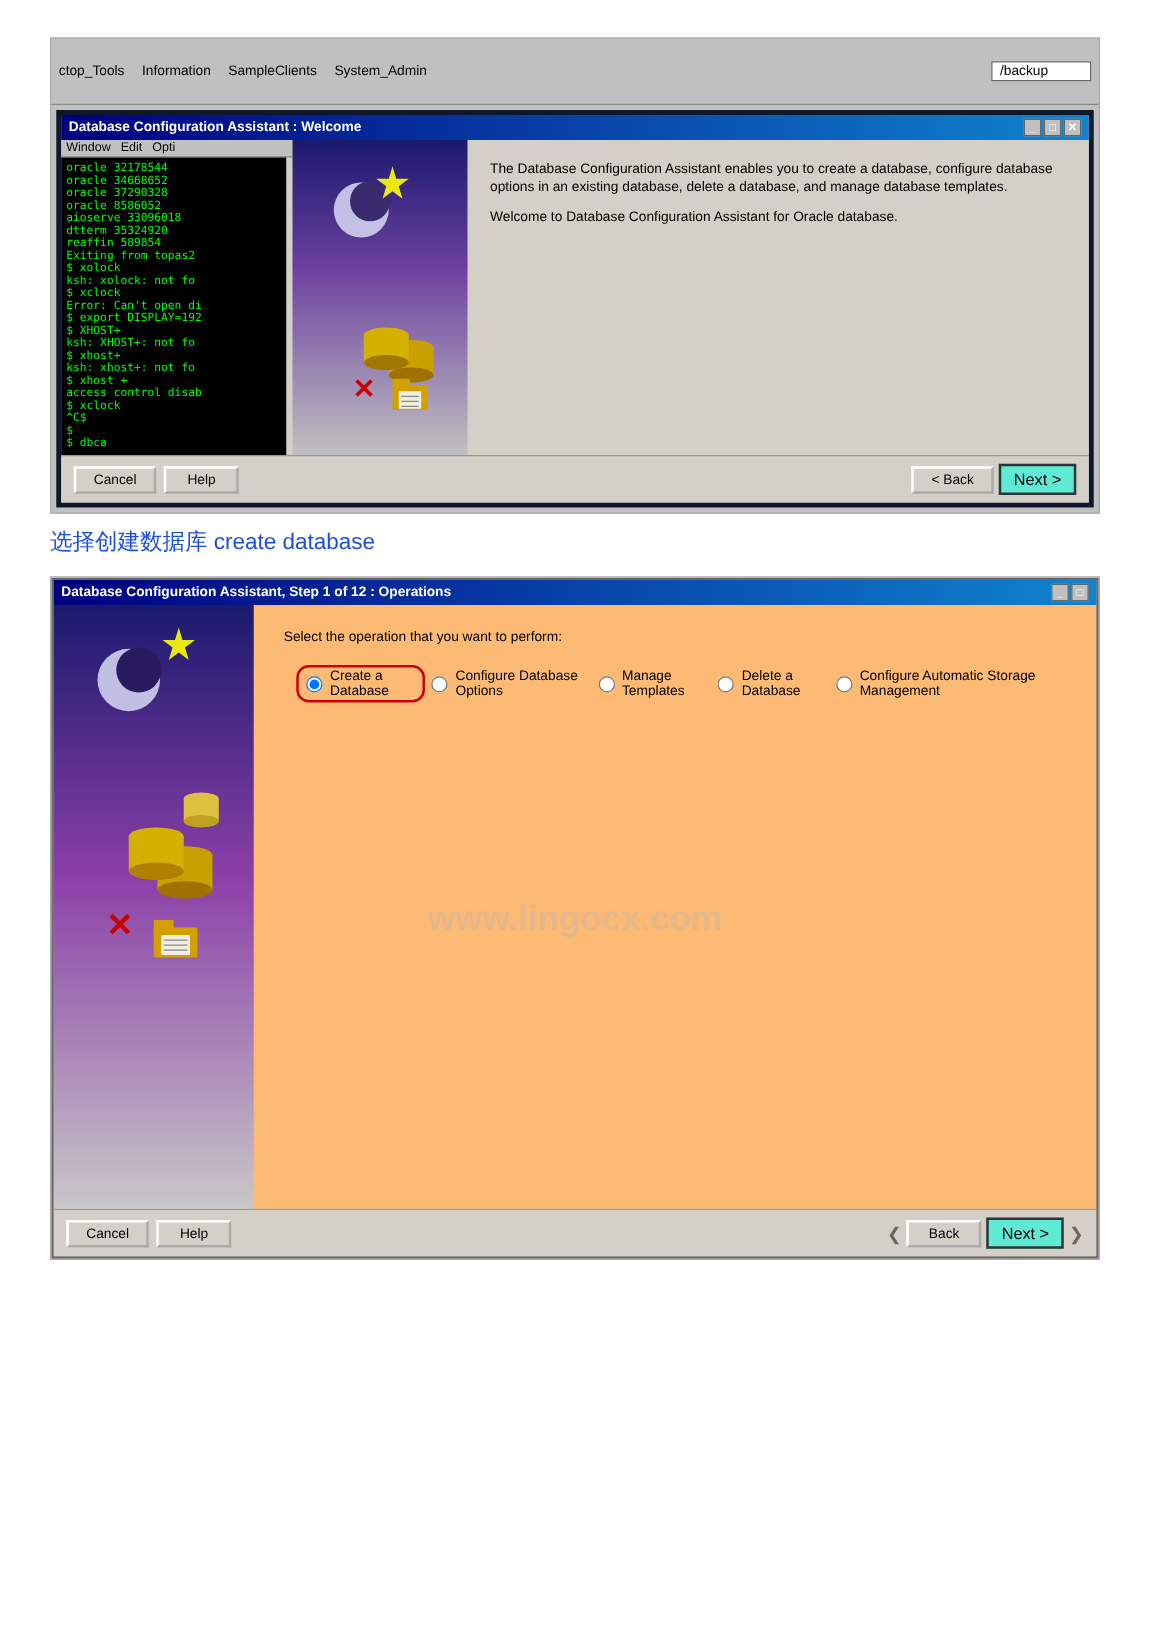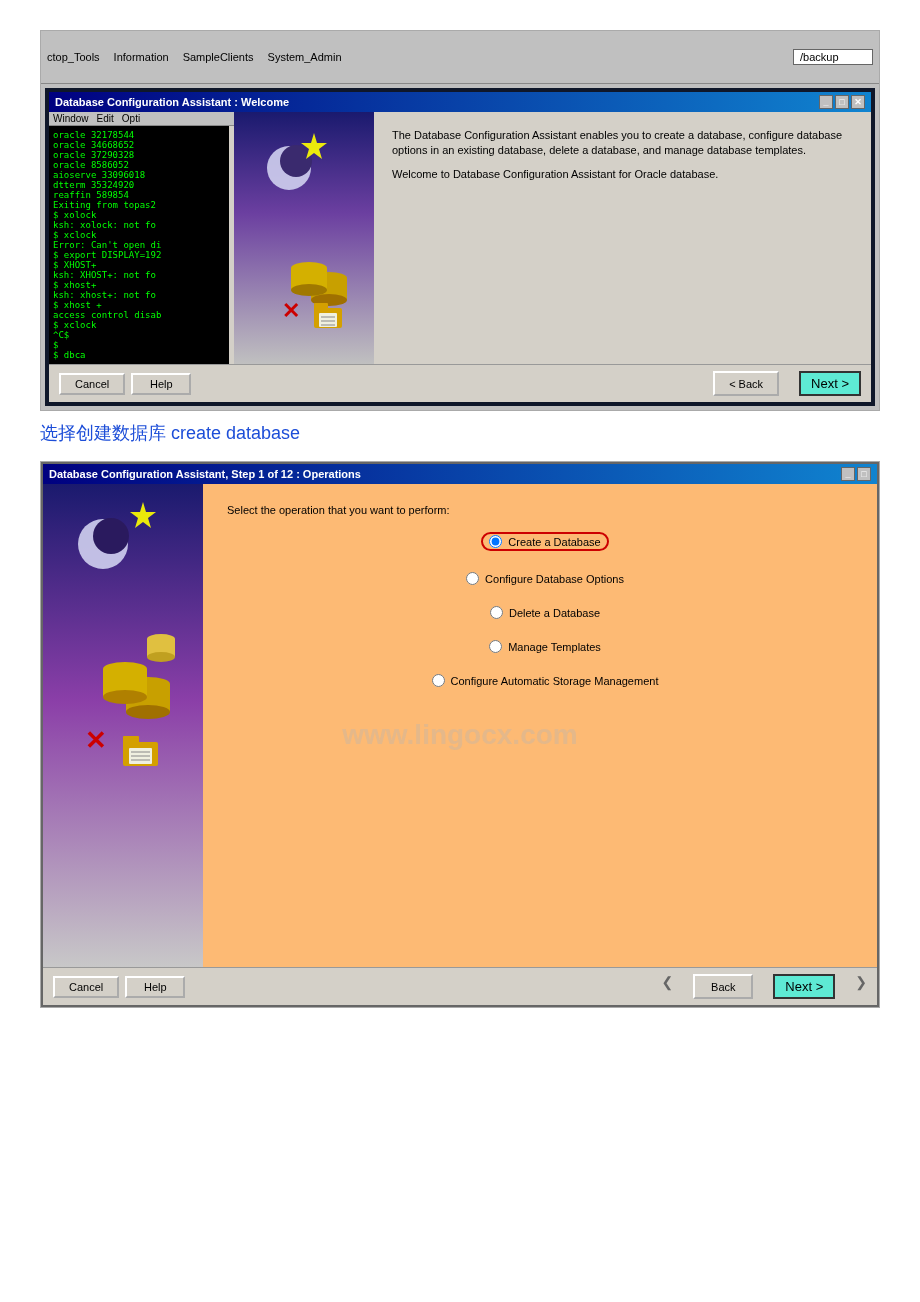--- a/index.html
+++ b/index.html
@@ -108,21 +108,21 @@
     
     .dialog-footer {
       background: #d4d0c8;
       border-top: 1px solid #999;
       padding: 6px 10px;
       display: flex;
       align-items: center;
       justify-content: space-between;
     }
     .footer-left { display: flex; gap: 6px; }
-    .footer-right { display: flex; gap: 20px; }
+    .footer-right { display: flex; align-items: center; gap: 4px; }
 
     .dlg-btn {
       background: #d4d0c8;
       border: 2px outset #fff;
       padding: 3px 14px;
       font-size: 11px;
       cursor: pointer;
       min-width: 60px;
     }
     .dlg-btn-next {
@@ -180,21 +180,21 @@
       flex: 1;
       padding: 20px 24px;
       background: #fdba74;
       font-size: 11px;
     }
     .step-content .prompt-text {
       margin-bottom: 16px;
       font-size: 11px;
     }
 
-    .radio-group { display: flex; flex-direction: column; gap: 21px; margin-left: 10px; align-items: center; }
+    .radio-group { display: flex; flex-direction: row; gap: 5px; margin-left: 10px; }
     .radio-item { display: flex; align-items: center; gap: 6px; font-size: 11px; cursor: pointer; }
     .radio-item input[type=radio] { margin: 0; }
 
     
     .radio-highlighted {
       border: 2px solid #cc0000;
       border-radius: 10px;
       padding: 1px 6px;
       display: inline-flex;
       align-items: center;
@@ -393,26 +393,26 @@
               </span>
             </label>
 
             <label class="radio-item">
               <input type="radio" name="dbop" style="">
               <span>Configure Database Options</span>
             </label>
 
             <label class="radio-item">
               <input type="radio" name="dbop" style="">
-              <span>Delete a Database</span>
+              <span>Manage Templates</span>
             </label>
 
             <label class="radio-item">
               <input type="radio" name="dbop" style="">
-              <span>Manage Templates</span>
+              <span>Delete a Database</span>
             </label>
 
             <label class="radio-item">
               <input type="radio" name="dbop" style="">
               <span>Configure Automatic Storage Management</span>
             </label>
 
           </div>
         </div>
 

